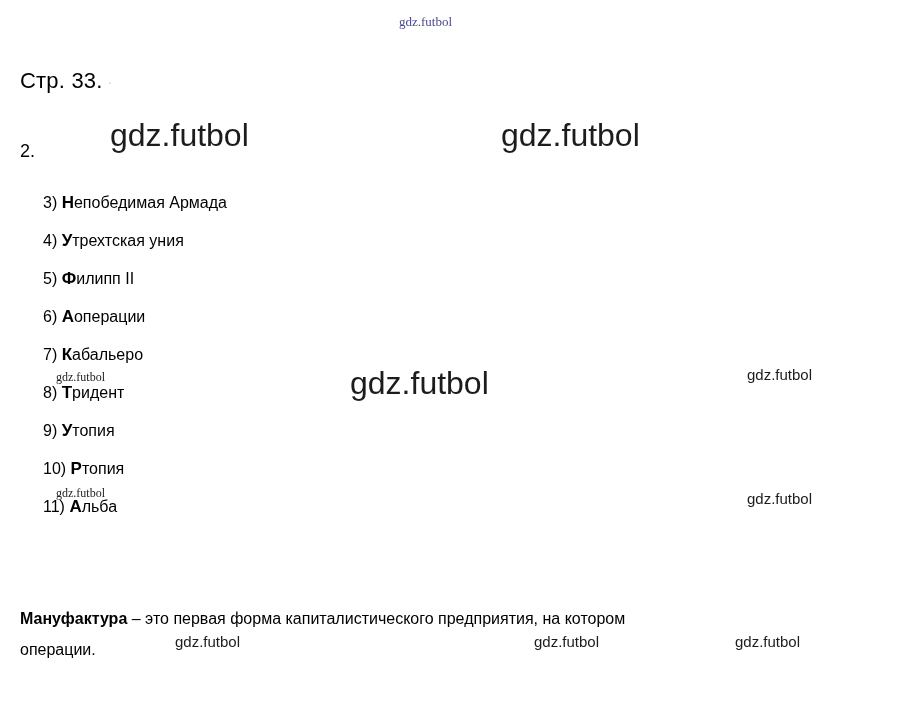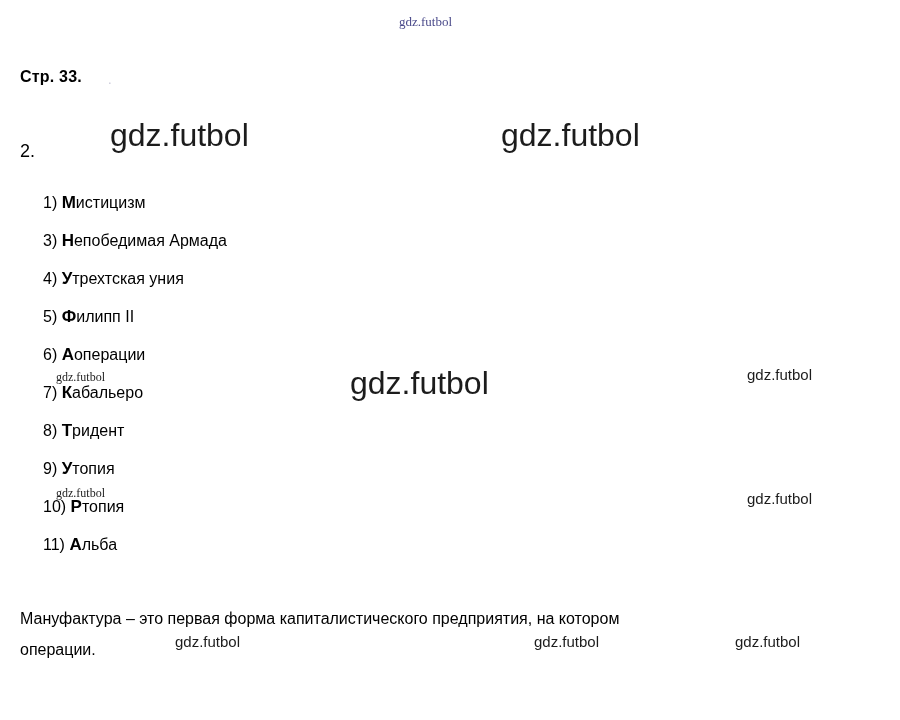--- a/index.html
+++ b/index.html
@@ -103,22 +103,22 @@
     left: 108px;
     top: 72px;
     font-size: 13px;
     color: #c8c8d8;
   }
   
   .page-ref {
     position: absolute;
     left: 20px;
     top: 68px;
-    font-size: 16px;
-    font-weight: bold;
+    font-size: 22px;
+    font-weight: normal;
     letter-spacing: 0.2px;
   }
   .task-num {
     position: absolute;
     left: 20px;
     top: 141px;
     font-size: 18px;
   }
   .answers {
     position: absolute;
@@ -138,21 +138,21 @@
   .definition {
     position: absolute;
     left: 20px;
     top: 603px;
     width: 862px;
     font-size: 16px;
     line-height: 31px;
     text-align: justify;
   }
   .definition .term {
-    font-weight: normal;
+    font-weight: bold;
   }
   .def-line {
     display: block;
   }
   .def-line.justify {
     text-align: justify;
     text-align-last: justify;
   }
 </style>
 </head>
@@ -164,24 +164,20 @@
 
   <div class="page-ref">Стр. 33.</div>
   <div class="wm-spot">.</div>
 
   <div class="wm wm-big-1">gdz.futbol</div>
   <div class="wm wm-big-2">gdz.futbol</div>
 
   <div class="task-num">2.</div>
 
   <div class="answers">
-    <div class="answer-item">
-      <span>1)</span>
-      <span class="first-letter">М</span><span>истицизм</span>
-    </div>
     <div class="answer-item">
       <span>3)</span>
       <span class="first-letter">Н</span><span>епобедимая Армада</span>
     </div>
     <div class="answer-item">
       <span>4)</span>
       <span class="first-letter">У</span><span>трехтская уния</span>
     </div>
     <div class="answer-item">
       <span>5)</span>

